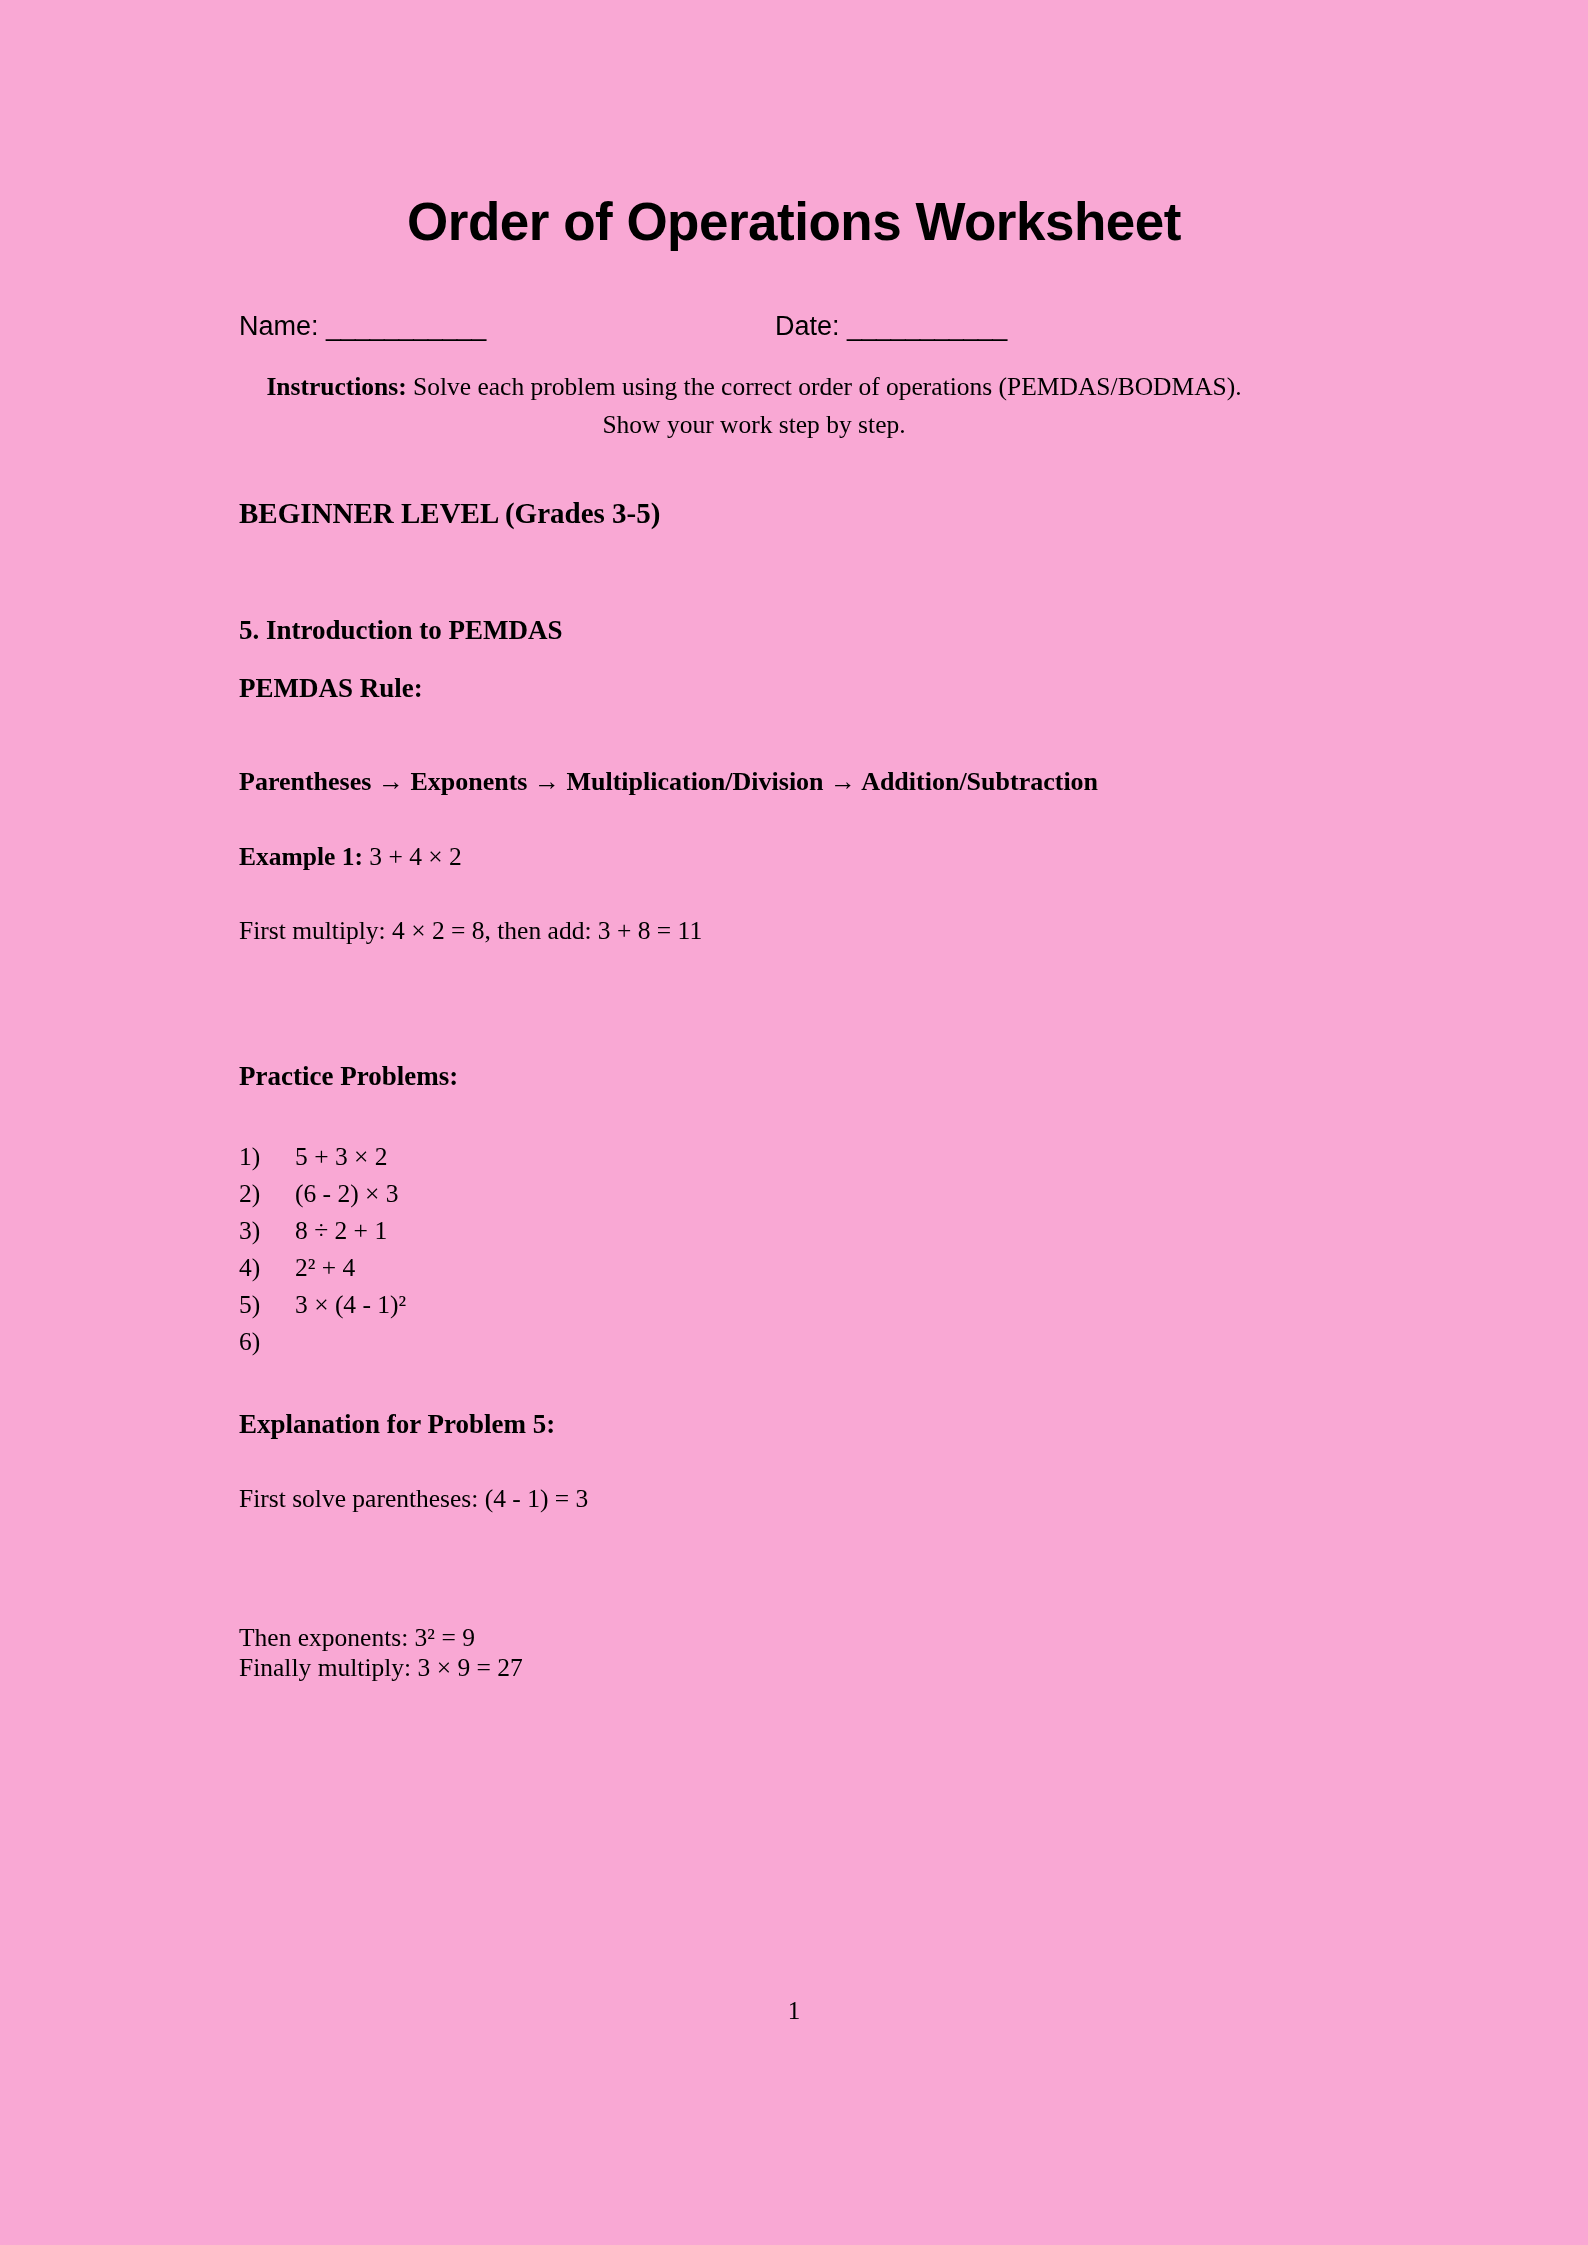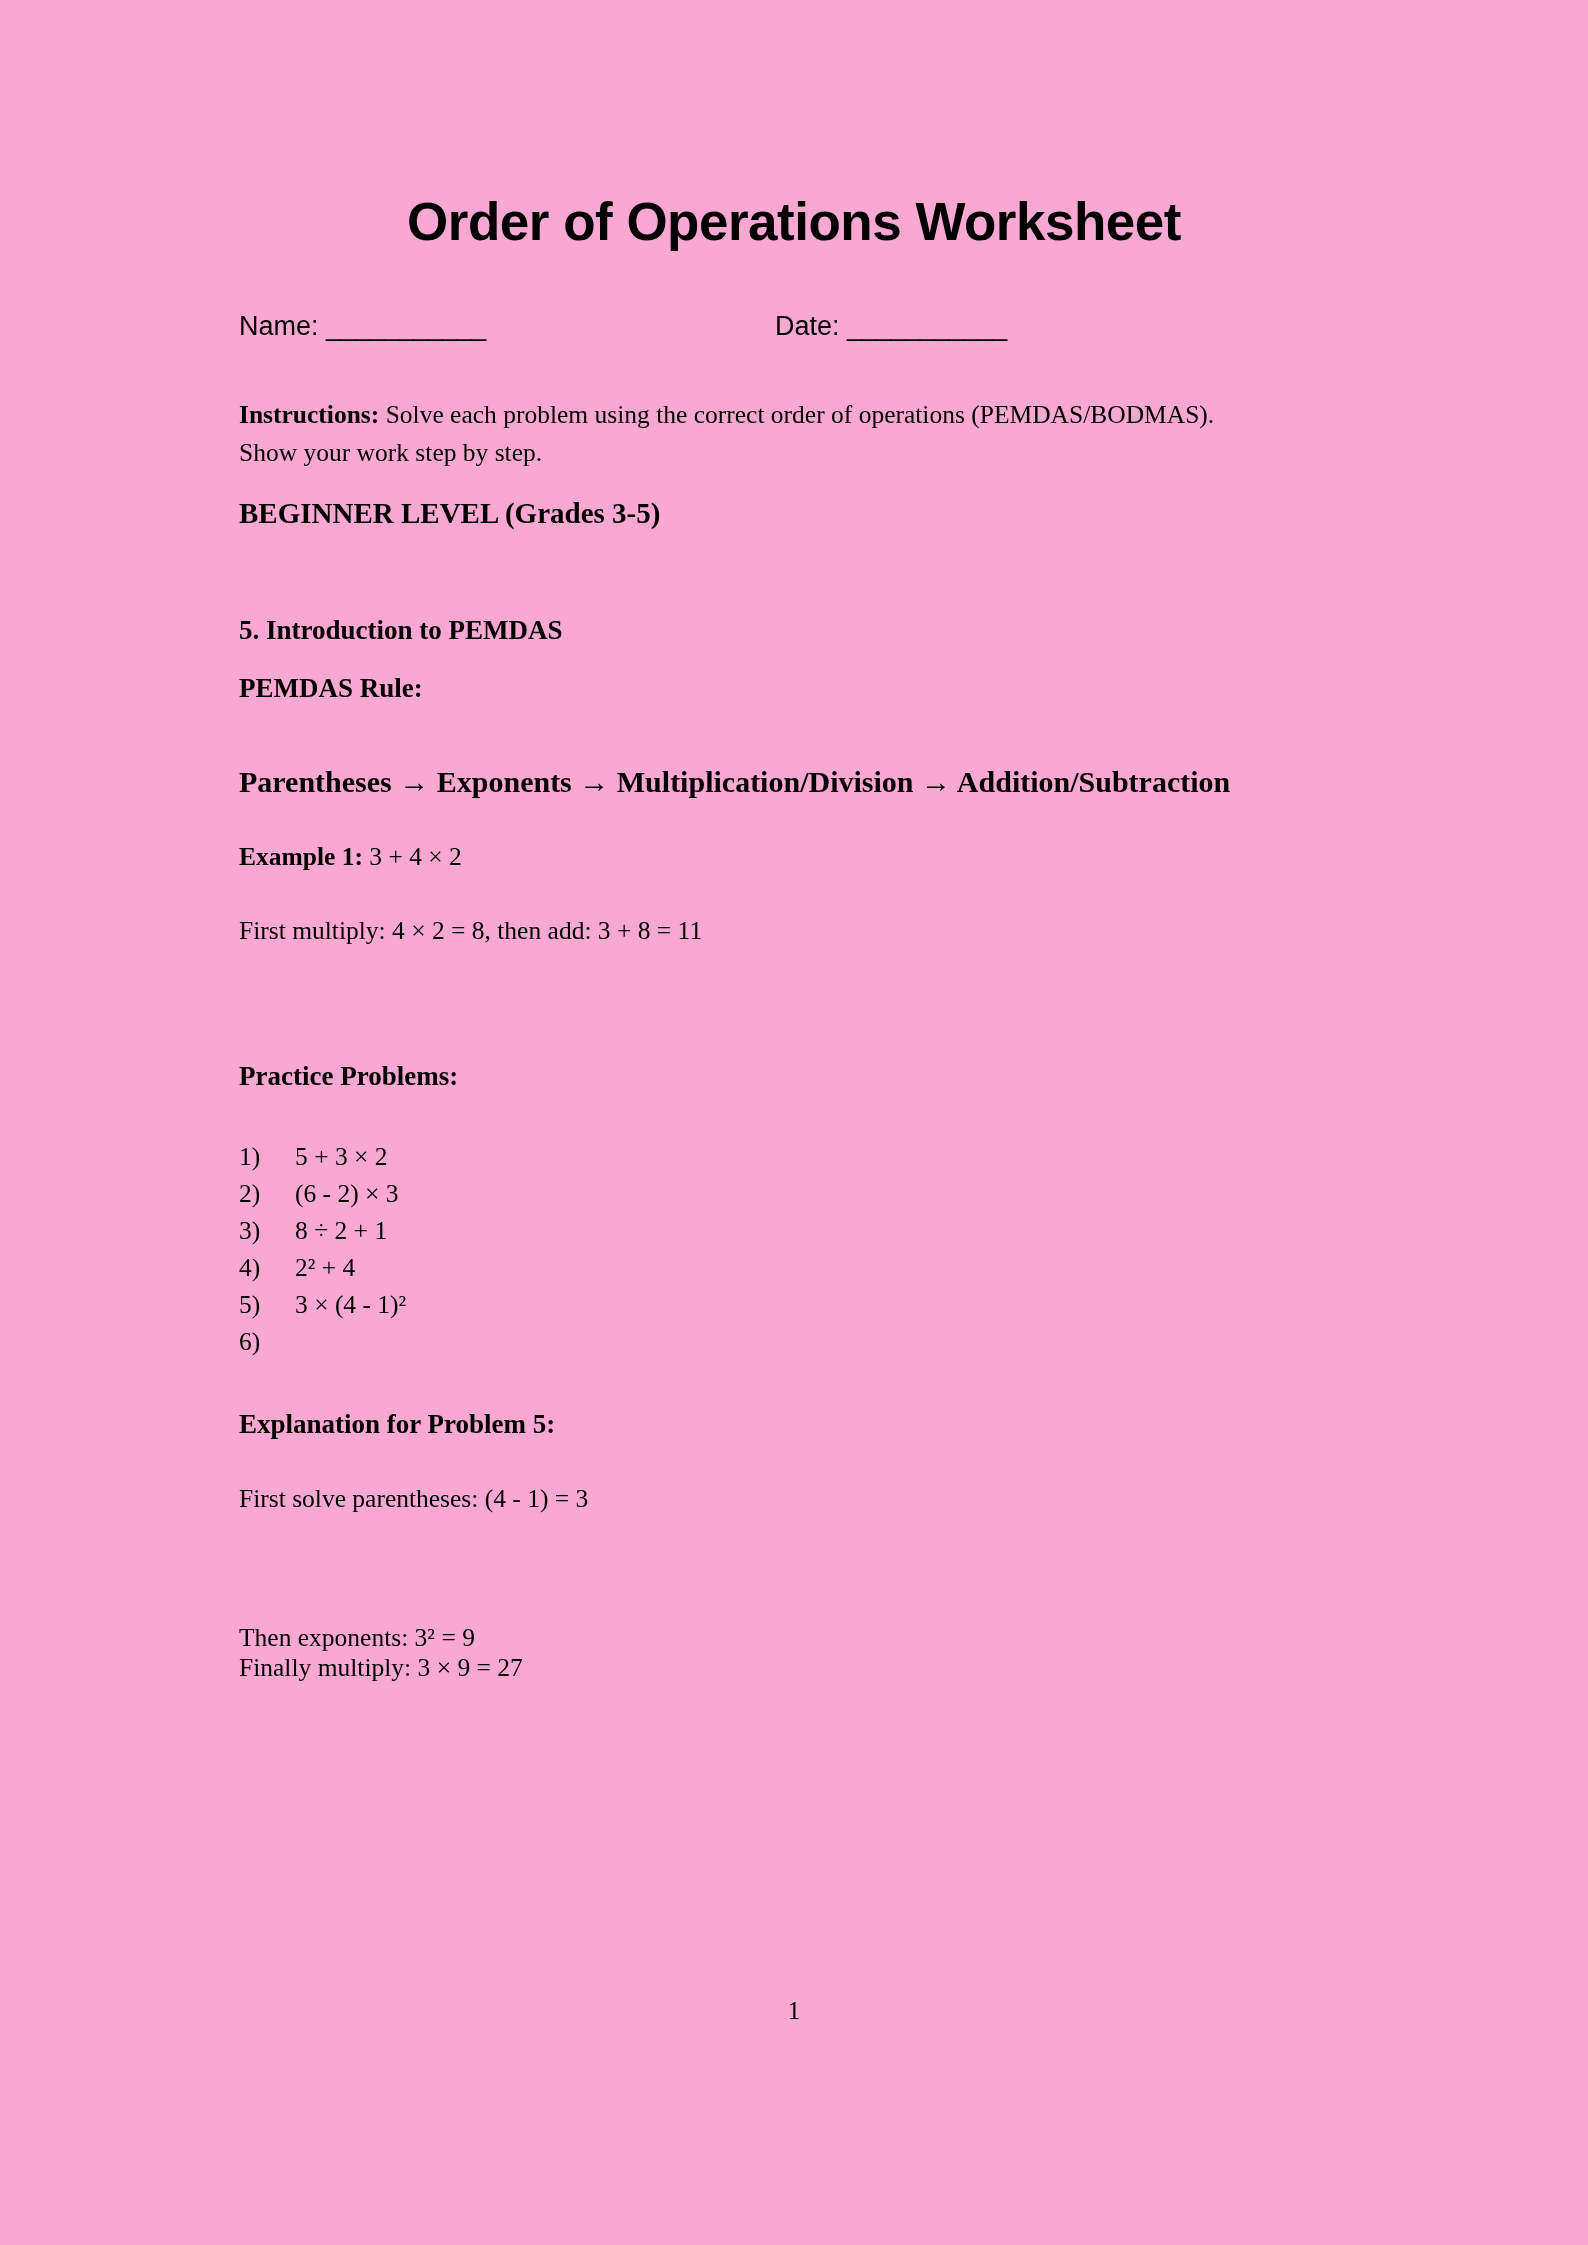--- a/index.html
+++ b/index.html
@@ -92,21 +92,21 @@
     font-weight: 700;
     font-size: 27px;
     line-height: 36px;
     white-space: nowrap;
   }
 
   .pemdas-rule {
     position: absolute;
     left: 239px;
     font-weight: 700;
-    font-size: 30px;
+    font-size: 26px;
     line-height: 36px;
     white-space: nowrap;
     text-align: center;
   }
 
   
   .problem-list {
     position: absolute;
     left: 239px;
     top: 1138px;
@@ -151,21 +151,21 @@
 
   <div class="nd-row">
     <div class="nd-name">
       <span>Name:</span><span>&nbsp;</span><span class="blank-line">___________</span>
     </div>
     <div class="nd-date">
       <span>Date:</span><span>&nbsp;</span><span class="blank-line">___________</span>
     </div>
   </div>
 
-  <div class="para" style="top:396px;">
+  <div class="para" style="top:368px;text-align:center;">
     <b>Instructions:</b><span> Solve each problem using the correct order of operations (PEMDAS/BODMAS). Show your work step by step.</span>
   </div>
 
   <div class="h-section" style="top:492px;">BEGINNER LEVEL (Grades 3-5)</div>
 
   <div class="h-sub" style="top:612px;">5. Introduction to PEMDAS</div>
 
   <div class="h-sub" style="top:670px;">PEMDAS Rule:</div>
 
   <div class="pemdas-rule" style="top:764px;">Parentheses → Exponents → Multiplication/Division → Addition/Subtraction</div>

